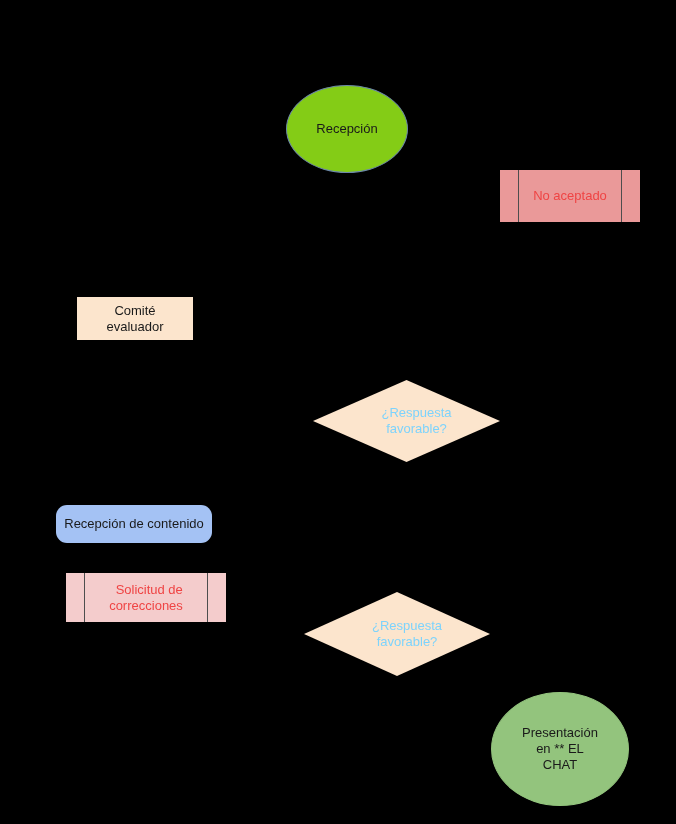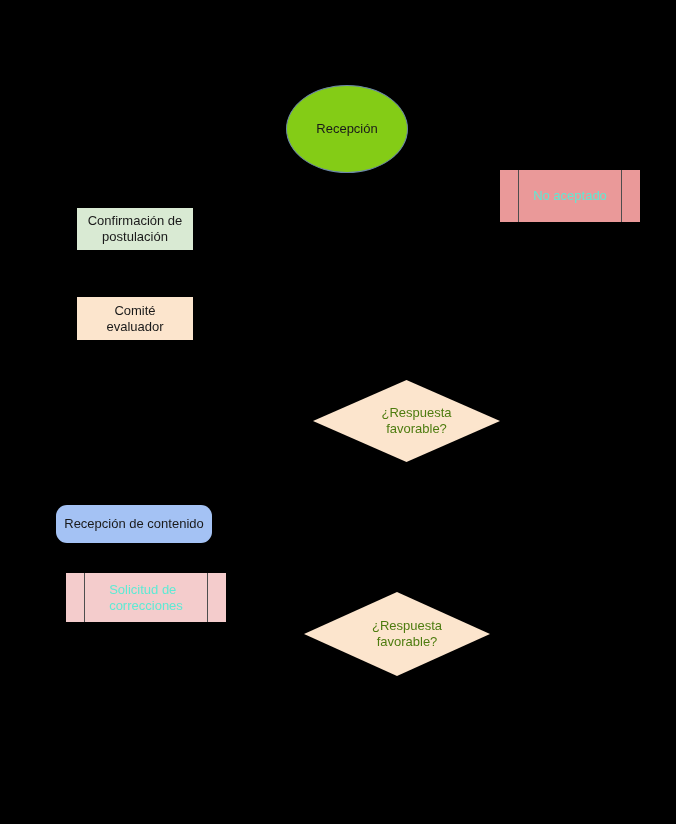--- a/index.html
+++ b/index.html
@@ -58,22 +58,22 @@
     background: #4d4d4d;
   }
   .predef .bar.left  { left: 18px; }
   .predef .bar.right { right: 18px; }
   .predef .label {
     position: absolute;
     inset: 0;
     display: flex;
     align-items: center;
     justify-content: center;
-    text-align: left;
-    color: #5eead4;
+    text-align: right;
+    color: #ef4444;
     font-size: 13px;
     line-height: 1.22;
     white-space: pre-line;
   }
   
   .diamond {
     position: absolute;
     box-sizing: border-box;
   }
   .diamond svg {
@@ -83,39 +83,37 @@
     height: 100%;
     display: block;
   }
   .diamond .label {
     position: absolute;
     inset: 0;
     display: flex;
     align-items: center;
     justify-content: center;
     text-align: center;
-    color: #4d7c0f;
+    color: #7dd3fc;
     font-size: 13px;
     line-height: 1.25;
     white-space: pre-line;
   }
 </style>
 </head>
 <body>
 
 <div id="canvas" style="background: rgb(0, 0, 0);">
     <div class="node ellipse" style="background: #84cc16; border: 1px solid rgb(107, 135, 168); left: 286px; top: 85px; width: 122px; height: 88px; position: absolute;"><span>Recepción</span></div>
     <div class="predef" style="left: 500px; top: 170px; width: 140px; height: 52px; position: absolute;">
       <div class="body" style="background: rgb(234, 153, 153);"></div>
       <div class="bar left"></div>
       <div class="bar right"></div>
       <div class="label">No aceptado</div>
     </div>
-    <div class="node rect" style="background: rgb(217, 234, 211); left: 77px; top: 208px; width: 116px; height: 42px; position: absolute;"><span>Confirmación de
-postulación</span></div>
     <div class="node rect" style="background: rgb(252, 229, 205); left: 77px; top: 297px; width: 116px; height: 43px; position: absolute;"><span>Comité
 evaluador</span></div>
     <div class="diamond" style="left: 313px; top: 380px; width: 187px; height: 82px; position: absolute;">
       <svg viewBox="0 0 100 100" preserveAspectRatio="none">
         <polygon points="50,0 100,50 50,100 0,50" fill="#fce5cd" stroke="#fce5cd" stroke-width="0"></polygon>
       </svg>
       <div class="label" style="transform: translateX(10px);">¿Respuesta
 favorable?</div>
     </div>
     <div class="node rounded" style="background: rgb(164, 194, 244); left: 56px; top: 505px; width: 156px; height: 38px; position: absolute;"><span>Recepción de contenido</span></div>
@@ -126,13 +124,16 @@
       <div class="label">Solicitud de
 correcciones</div>
     </div>
     <div class="diamond" style="left: 304px; top: 592px; width: 186px; height: 84px; position: absolute;">
       <svg viewBox="0 0 100 100" preserveAspectRatio="none">
         <polygon points="50,0 100,50 50,100 0,50" fill="#fce5cd" stroke="#fce5cd" stroke-width="0"></polygon>
       </svg>
       <div class="label" style="transform: translateX(10px);">¿Respuesta
 favorable?</div>
     </div>
+    <div class="node ellipse" style="background: rgb(147, 196, 125); border: 1px solid rgb(147, 196, 125); left: 491px; top: 692px; width: 138px; height: 114px; position: absolute;"><span>Presentación
+en ** EL
+CHAT</span></div>
   </div>
 
 </body></html>

